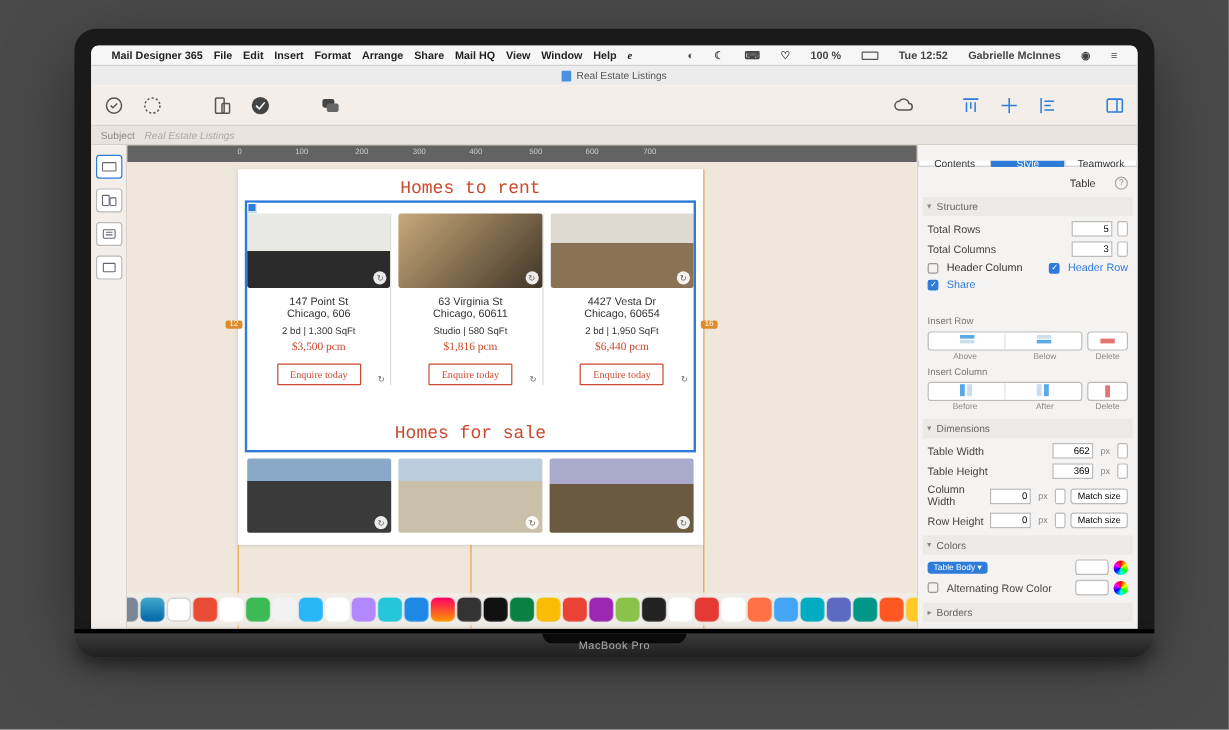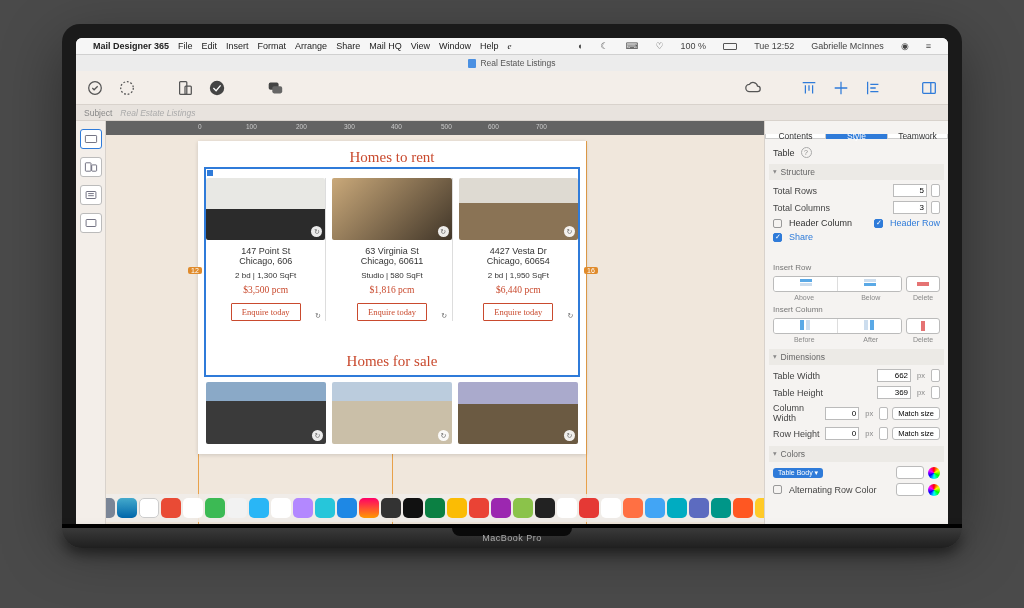--- a/index.html
+++ b/index.html
@@ -9,21 +9,21 @@
   .screen{background:#1a1a1a;border-radius:18px 18px 0 0;padding:14px 14px 0 14px;height:500px;box-shadow:0 20px 60px rgba(0,0,0,.4);}
   .display{background:#fff;border-radius:6px 6px 0 0;height:100%;overflow:hidden;display:flex;flex-direction:column;font-size:9px;}
   .base{height:20px;background:linear-gradient(#3a3a3a,#1f1f1f);border-radius:0 0 26px 26px;position:relative;box-shadow:0 6px 14px rgba(0,0,0,.5);}
   .notch{position:absolute;top:0;left:50%;transform:translateX(-50%);width:120px;height:8px;background:#0a0a0a;border-radius:0 0 8px 8px;}
   .base-label{position:absolute;top:5px;left:50%;transform:translateX(-50%);font-size:9px;color:#aaa;letter-spacing:.5px;}
   .hinge{height:4px;background:#000;}
 
   
   .menubar{height:17px;background:#f6f6f6;border-bottom:1px solid #d0d0d0;display:flex;align-items:center;padding:0 8px;font-size:9px;color:#222;}
   .apple{font-size:11px;margin-right:8px;}
-  .menubar span{margin-right:9px;cursor:default;}
+  .menubar span{margin-right:9px;cursor:default;font-weight:bold;}
   .menu-right{margin-left:auto;display:flex;align-items:center;gap:8px;color:#444;}
 
   
   .titlebar{height:16px;background:#ececec;display:flex;align-items:center;justify-content:center;font-size:8.5px;color:#555;gap:4px;}
   .doc-icon{width:8px;height:9px;background:#4a90e2;border-radius:1px;}
 
   
   .toolbar{height:34px;background:#f3eee9;border-bottom:1px solid #d8d2cc;display:flex;align-items:center;padding:0 10px;gap:14px;}
   .tool-ico{width:18px;height:18px;position:relative;}
   .tool-ico svg{width:100%;height:100%;stroke:#555;fill:none;stroke-width:1.4;}
@@ -45,21 +45,21 @@
   .canvas-wrap{flex:1;background:#f0e7dc;position:relative;overflow:hidden;}
   .ruler-h{height:14px;background:#636363;position:relative;}
   .ruler-h .tick{position:absolute;top:2px;color:#ccc;font-size:6.5px;}
   .page{position:absolute;left:92px;top:20px;width:388px;background:#fff;box-shadow:0 1px 4px rgba(0,0,0,.15);}
   .sel-overlay{position:absolute;border:2px solid #2f7bd9;pointer-events:none;}
   .sel-overlay::before,.sel-overlay::after{content:"";position:absolute;width:6px;height:6px;background:#2f7bd9;border:1px solid #fff;}
   .tag-l,.tag-r{position:absolute;font-size:7px;color:#fff;background:#e08b2b;padding:0 3px;border-radius:2px;}
   .guide{position:absolute;background:#e8a14a;}
   .guide.v{width:1px;top:20px;bottom:0;}
 
-  .section-title{font-family:Liberation Serif, serif;color:#c94a2e;font-size:15px;text-align:center;padding:8px 0;}
+  .section-title{font-family:Liberation Mono, monospace;color:#c94a2e;font-size:15px;text-align:center;padding:8px 0;}
   .cards{display:flex;gap:6px;padding:4px 8px 10px;}
   .card{flex:1;display:flex;flex-direction:column;align-items:center;border:0;position:relative;}
   .card-sep{border-right:1px solid #ddd;}
   .card-img{width:100%;height:62px;background:#888;border-radius:2px;position:relative;overflow:hidden;}
   .refresh-badge{position:absolute;bottom:3px;right:3px;width:11px;height:11px;background:rgba(255,255,255,.9);border-radius:50%;display:flex;align-items:center;justify-content:center;font-size:7px;color:#666;}
   .addr{font-family:Georgia,serif;font-size:9px;color:#333;margin-top:6px;text-align:center;}
   .spec{font-size:8px;color:#333;margin-top:5px;}
   .price{font-family:Georgia,serif;font-size:9.5px;color:#c94a2e;margin-top:5px;}
   .enquire{margin-top:8px;border:1.2px solid #c94a2e;color:#c94a2e;font-family:Georgia,serif;font-size:8.5px;padding:3px 10px;background:#fff;border-radius:1px;}
 
@@ -331,21 +331,21 @@
           </div>
         </div>
 
         <div class="inspector">
           <div class="insp-tabs">
             <div class="insp-tab">Contents</div>
             <div class="insp-tab active">Style</div>
             <div class="insp-tab">Teamwork</div>
           </div>
           <div class="insp-body">
-            <div class="insp-row" style="justify-content:flex-start;gap:6px">
+            <div class="insp-row" style="justify-content:flex-end;gap:16px">
               <span>Table</span>
               <span class="help">?</span>
             </div>
 
             <div class="insp-head">Structure</div>
             <div class="insp-row">
               <span class="insp-label">Total Rows</span>
               <input class="num-field" value="5" style="">
               <span class="stepper"></span>
             </div>
@@ -446,20 +446,21 @@
               <span class="swatch"></span>
               <span class="color-wheel"></span>
             </div>
             <div class="insp-row">
               <span class="cb"></span>
               <span class="insp-label">Alternating Row Color</span>
               <span class="swatch"></span>
               <span class="color-wheel"></span>
             </div>
 
+            <div class="insp-head collapsed">Borders</div>
 
           </div>
         </div>
       </div>
 
     </div>
   </div>
   <div class="hinge"></div>
   <div class="base">
     <div class="notch"></div>

